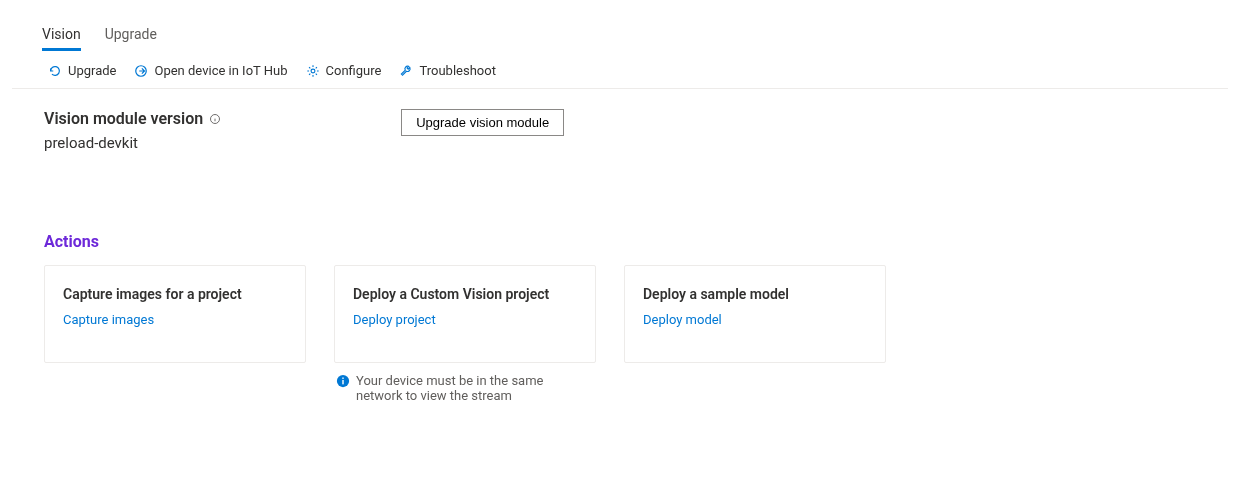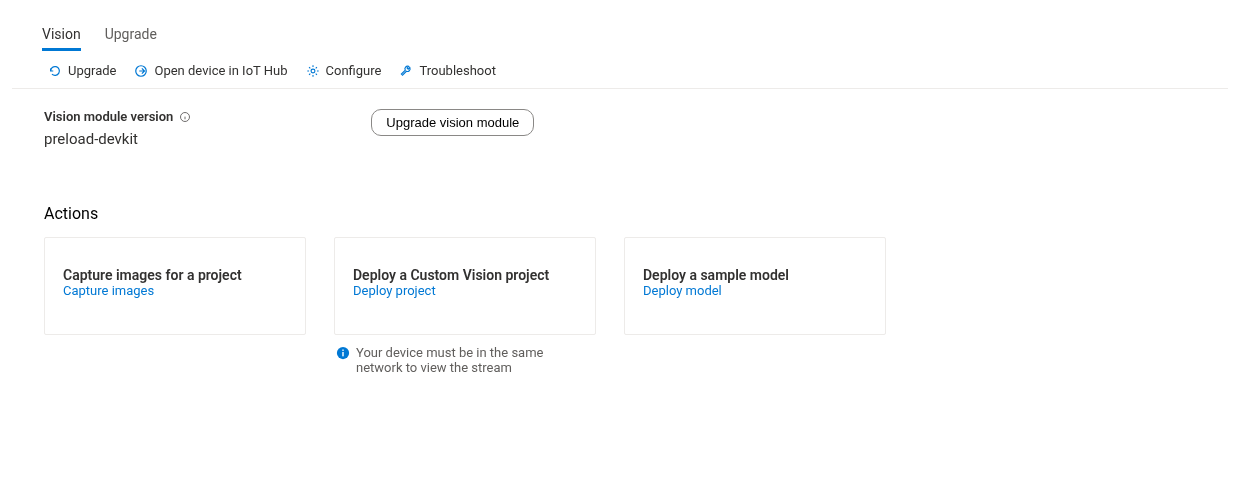--- a/index.html
+++ b/index.html
@@ -41,45 +41,45 @@
     font-size: 13px; color: #323130; cursor: pointer;
   }
   .tb-item .ic { color: #0078d4; display:inline-flex; }
 
   
   .version-row {
     display: flex; align-items: flex-start; gap: 40px;
     padding: 20px 0 0 32px;
   }
   .version-label {
-    font-size: 13px; font-weight: 600; color:#323130;
+    font-size: 16px; font-weight: 600; color:#323130;
     display:flex; align-items:center; gap:6px;
   }
   .version-value { font-size: 15px; color:#323130; margin-top:6px; }
   .info-ic { color:#605e5c; display:inline-flex; }
   .upgrade-btn {
     margin-left: 140px;
     font-size: 13px; padding: 5px 14px;
     border: 1px solid #8a8886; background:#ffffff; cursor:pointer;
-    border-radius:10px;
+    border-radius:0;
   }
 
   
   .actions-heading {
-    font-size: 16px; font-weight: 400; color:#000000;
-    margin: 56px 0 0 32px;
+    font-size: 16px; font-weight: 700; color:#6d28d9;
+    margin: 80px 0 0 32px;
   }
   .actions-grid {
     display: flex; gap: 28px; margin: 14px 0 0 32px;
   }
   .card {
     width: 262px; min-height: 98px;
     border: 1px solid #edebe9; border-radius:2px;
-    padding: 29px 18px 14px 18px;
-    display:flex; flex-direction:column; 
+    padding: 20px 18px 14px 18px;
+    display:flex; flex-direction:column; gap:10px;
   }
   .card.highlight {
     outline: 4px solid #e2231a; outline-offset: -2px;
     padding-bottom: 22px;
   }
   .card-title { font-size: 14px; font-weight:600; color:#323130; }
   .card-link  { font-size: 13px; color:#0078d4; cursor:pointer; }
 
   .card-note {
     display:flex; gap:6px; align-items:flex-start;

